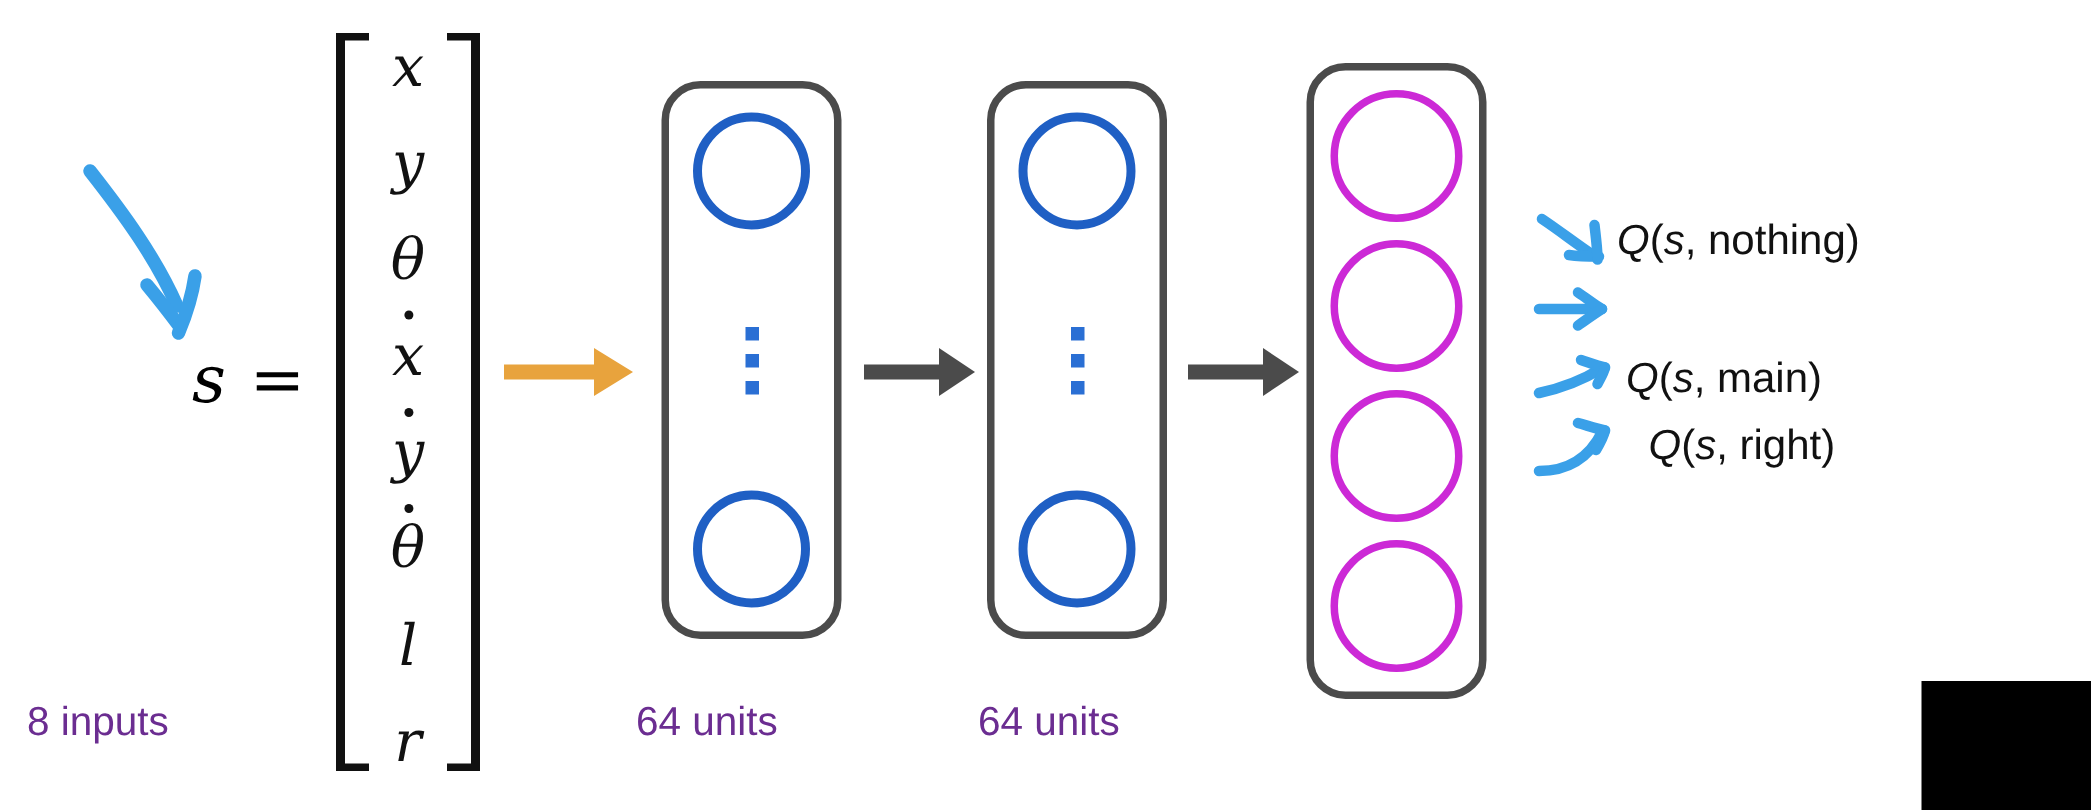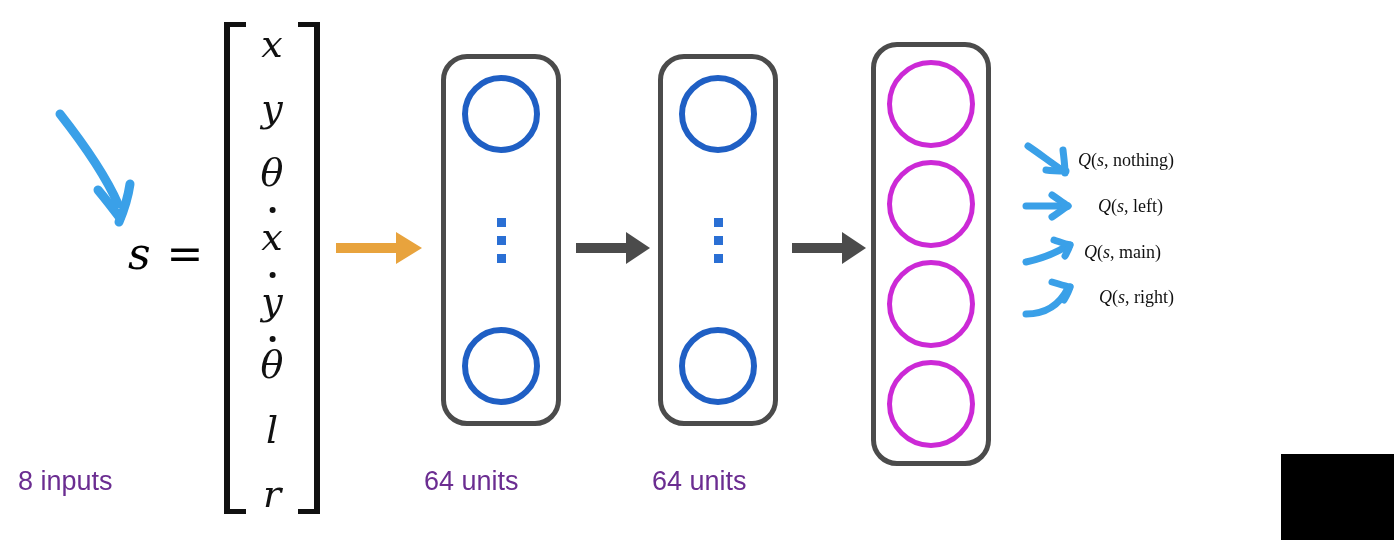--- a/index.html
+++ b/index.html
@@ -139,22 +139,22 @@
     width: 300px; height: 190px;
   }
   .q-row {
     position: absolute;
     display: flex;
     align-items: center;
     white-space: nowrap;
   }
   .q-arrow { flex: 0 0 auto; }
   .q-text {
-    font-family: Liberation Serif, serif;
-    font-size: 18px;
+    font-family: Liberation Sans, sans-serif;
+    font-size: 28px;
     color: #111;
     line-height: 1;
   }
   .q-text .qv { font-style: italic; }
   #q-row-nothing { left: 0px;  top: 0px;  }
   #q-row-left    { left: 0px;  top: 46px; }
   #q-row-main    { left: 0px;  top: 92px; }
   #q-row-right   { left: 0px;  top: 134px; }
   #q-row-nothing .q-text { margin-left: 2px; }
   #q-row-left    .q-text { margin-left: 22px; }
@@ -288,21 +288,20 @@
       </svg>
       <span class="q-text"><span class="qv">Q</span><span>(</span><span class="qv">s</span><span>, </span><span>nothing</span><span>)</span></span>
     </div>
 
     <div class="q-row" id="q-row-left">
       <svg class="q-arrow" viewBox="0 0 54 40" width="54" height="40">
         <path d="M4 20 L 42 20" fill="none" stroke="#3aa0e8" stroke-width="7" stroke-linecap="round"></path>
         <path d="M30 9 C 36 13, 41 17, 46 20" fill="none" stroke="#3aa0e8" stroke-width="7" stroke-linecap="round"></path>
         <path d="M30 31 C 36 27, 41 23, 46 20" fill="none" stroke="#3aa0e8" stroke-width="7" stroke-linecap="round"></path>
       </svg>
-      <span class="q-text"><span class="qv">Q</span><span>(</span><span class="qv">s</span><span>, </span><span>left</span><span>)</span></span>
     </div>
 
     <div class="q-row" id="q-row-main">
       <svg class="q-arrow" viewBox="0 0 54 40" width="54" height="40">
         <path d="M4 30 C 18 27, 32 22, 45 14" fill="none" stroke="#3aa0e8" stroke-width="7" stroke-linecap="round"></path>
         <path d="M32 8 C 38 10, 43 12, 48 13" fill="none" stroke="#3aa0e8" stroke-width="7" stroke-linecap="round"></path>
         <path d="M43 24 C 45 20, 47 17, 48 13" fill="none" stroke="#3aa0e8" stroke-width="7" stroke-linecap="round"></path>
       </svg>
       <span class="q-text"><span class="qv">Q</span><span>(</span><span class="qv">s</span><span>, </span><span>main</span><span>)</span></span>
     </div>

